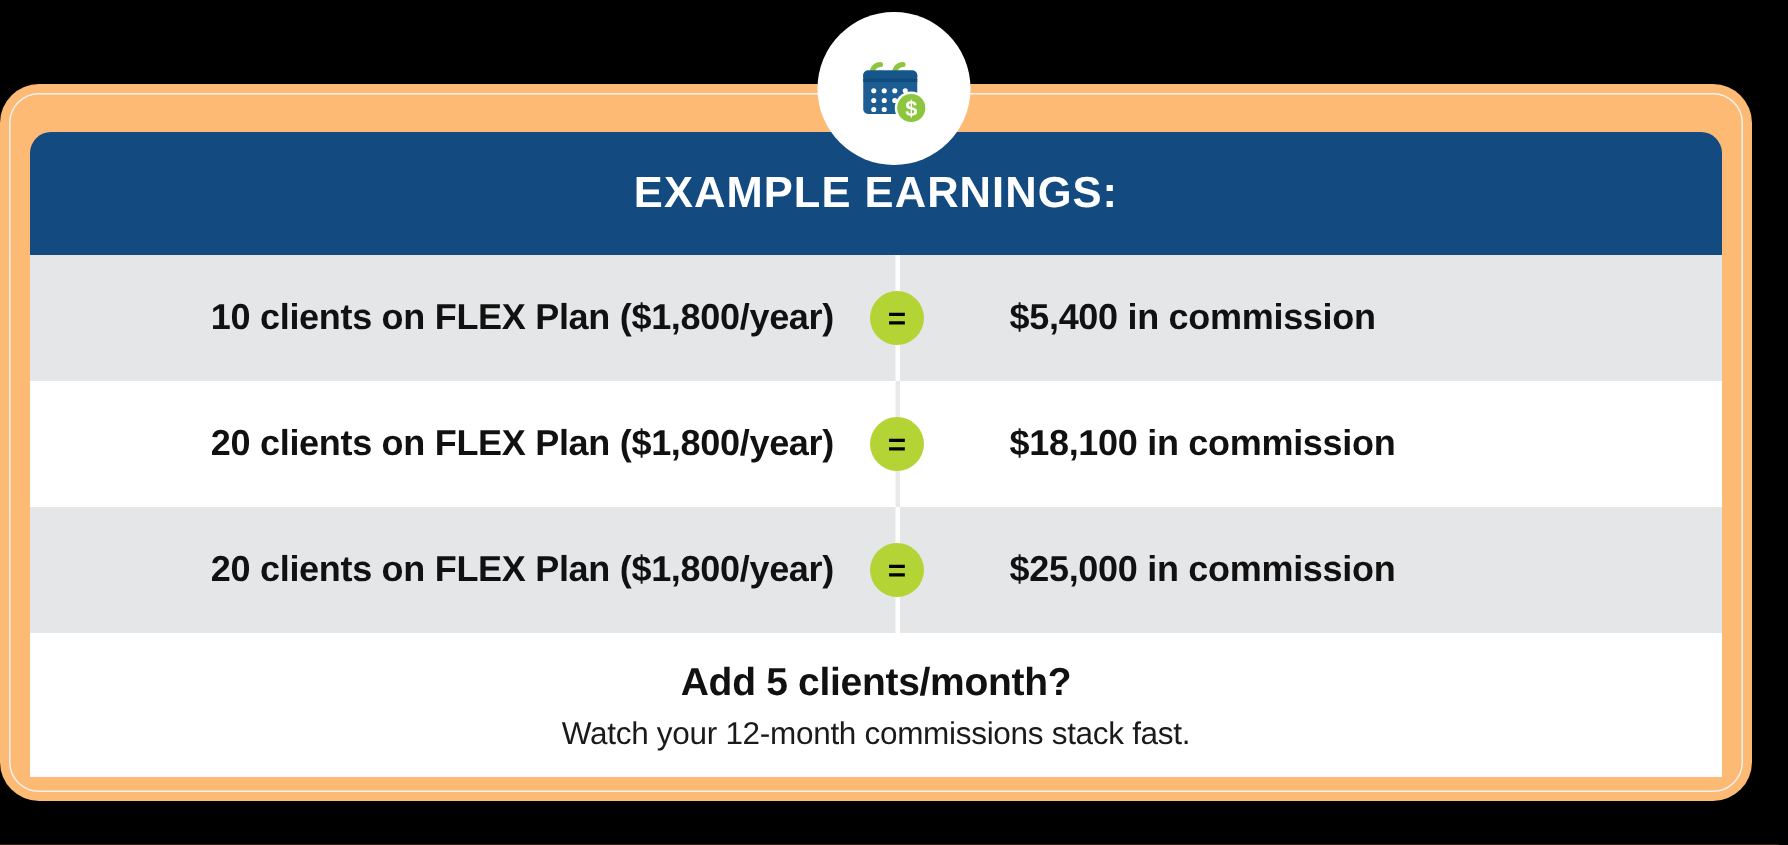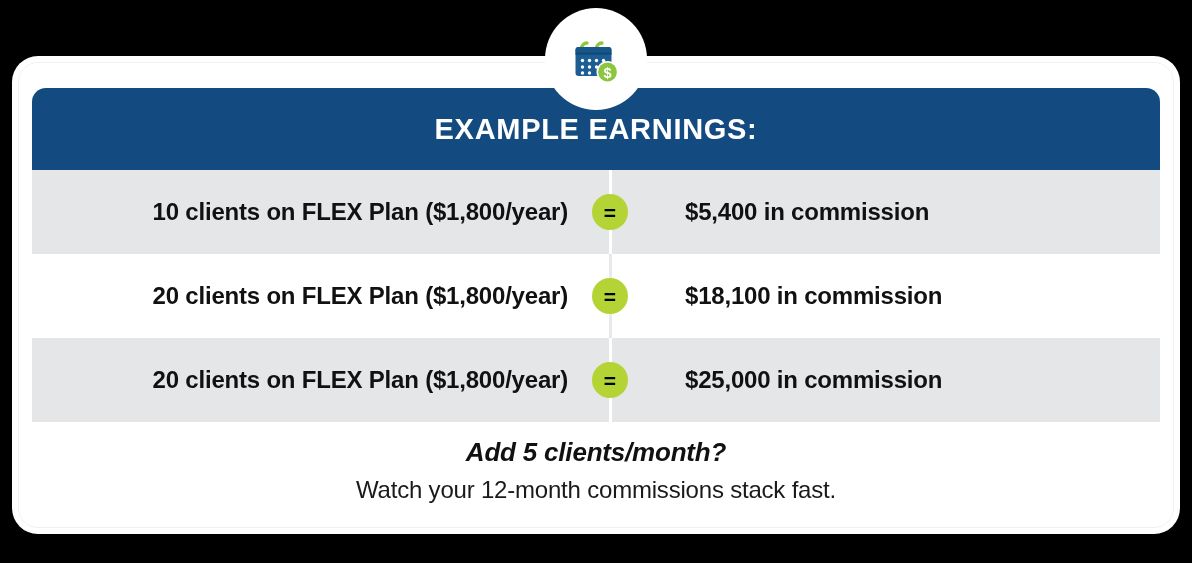--- a/index.html
+++ b/index.html
@@ -18,25 +18,25 @@
   .stage {
     position: relative;
     width: 1192px;
     height: 563px;
     background: #000000;
   }
 
   
   .card {
     position: absolute;
-    left: 12px;
+    left: 0;
     top: 56px;
     width: 1168px;
     height: 478px;
-    background: #ffffff;
+    background: #fdba74;
     border-radius: 26px;
     box-sizing: border-box;
     overflow: hidden;
   }
 
   
   .card-inner-edge {
     position: absolute;
     left: 6px;
     top: 6px;
@@ -145,24 +145,23 @@
     align-items: center;
     justify-content: center;
     background: #ffffff;
   }
   .footer-line1 {
     font-size: 26px;
     font-weight: bold;
     color: #111111;
     margin-bottom: 8px;
     letter-spacing: -0.2px;
-    font-style: italic;
   }
   .footer-line2 {
-    font-size: 24px;
+    font-size: 21px;
     font-weight: normal;
     color: #1a1a1a;
     letter-spacing: -0.2px;
   }
 
   
   .notch {
     position: absolute;
     left: 545px;
     top: 8px;

